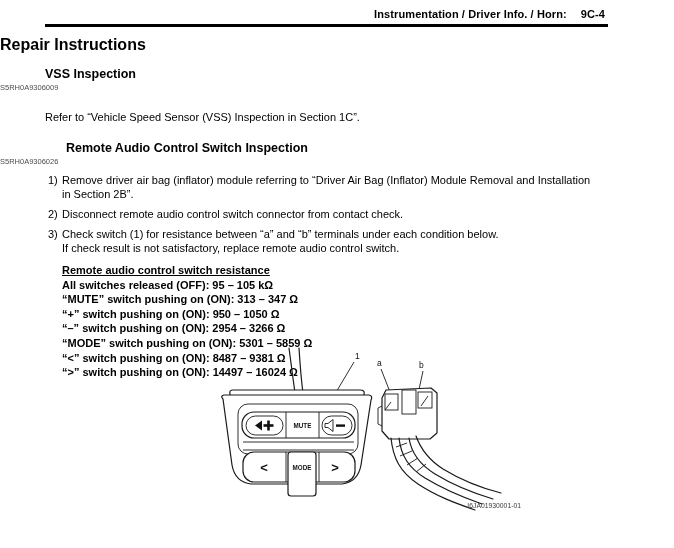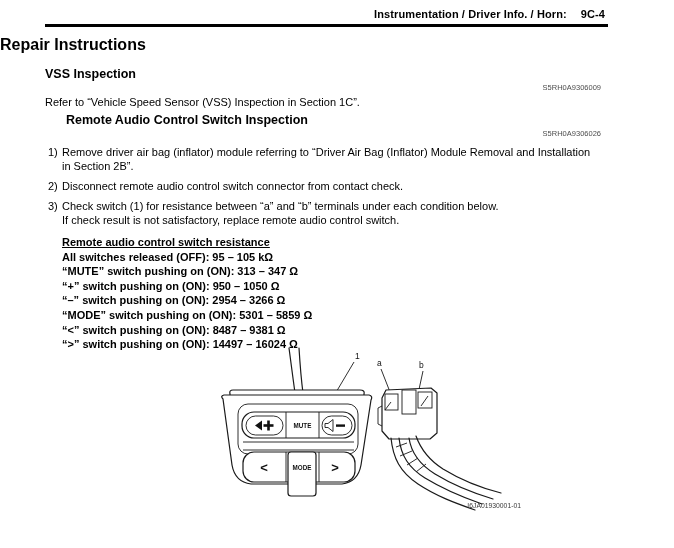--- a/index.html
+++ b/index.html
@@ -12,23 +12,23 @@
     overflow:hidden;
   }
   
   .hdr{padding-top:8px;padding-right:20px;text-align:right;font-size:11px;font-weight:bold;letter-spacing:.1px;}
   .hdr .pageno{margin-left:14px;}
   .hdr-rule{margin:4px 17px 0 45px;height:3px;background:#000;}
   
   .title{margin-top:9px;text-align:left;font-size:16px;font-weight:bold;}
   
   .sec-h{margin:13px 24px 0 45px;font-size:12.5px;font-weight:bold;}
-  .sec-h2{margin-top:4px;padding-left:21px;}
-  .code{margin:2px 24px 0 0;text-align:right;font-size:7.5px;color:#4d4d4d;}
-  .body-p{margin:3px 24px 0 45px;font-size:11px;line-height:14px;}
+  .sec-h2{margin-top:17px;padding-left:21px;}
+  .code{margin:2px 24px 0 0;font-size:7.5px;color:#4d4d4d;}
+  .body-p{margin:18px 24px 0 45px;font-size:11px;line-height:14px;}
   .steps{margin:7px 24px 0 48px;font-size:11px;line-height:14px;}
   .step{margin-top:6px;display:flex;}
   .step:first-child{margin-top:0;}
   .step .num{flex:0 0 14px;}
   .step .txt{flex:1;max-width:586px;}
   .step .txt2{display:block;}
   .spec{margin:8px 24px 0 62px;font-size:11px;font-weight:bold;line-height:14.6px;}
   .spec .spec-h{text-decoration:underline;}
   
   .figure{position:absolute;left:185px;top:346px;width:355px;height:190px;}

